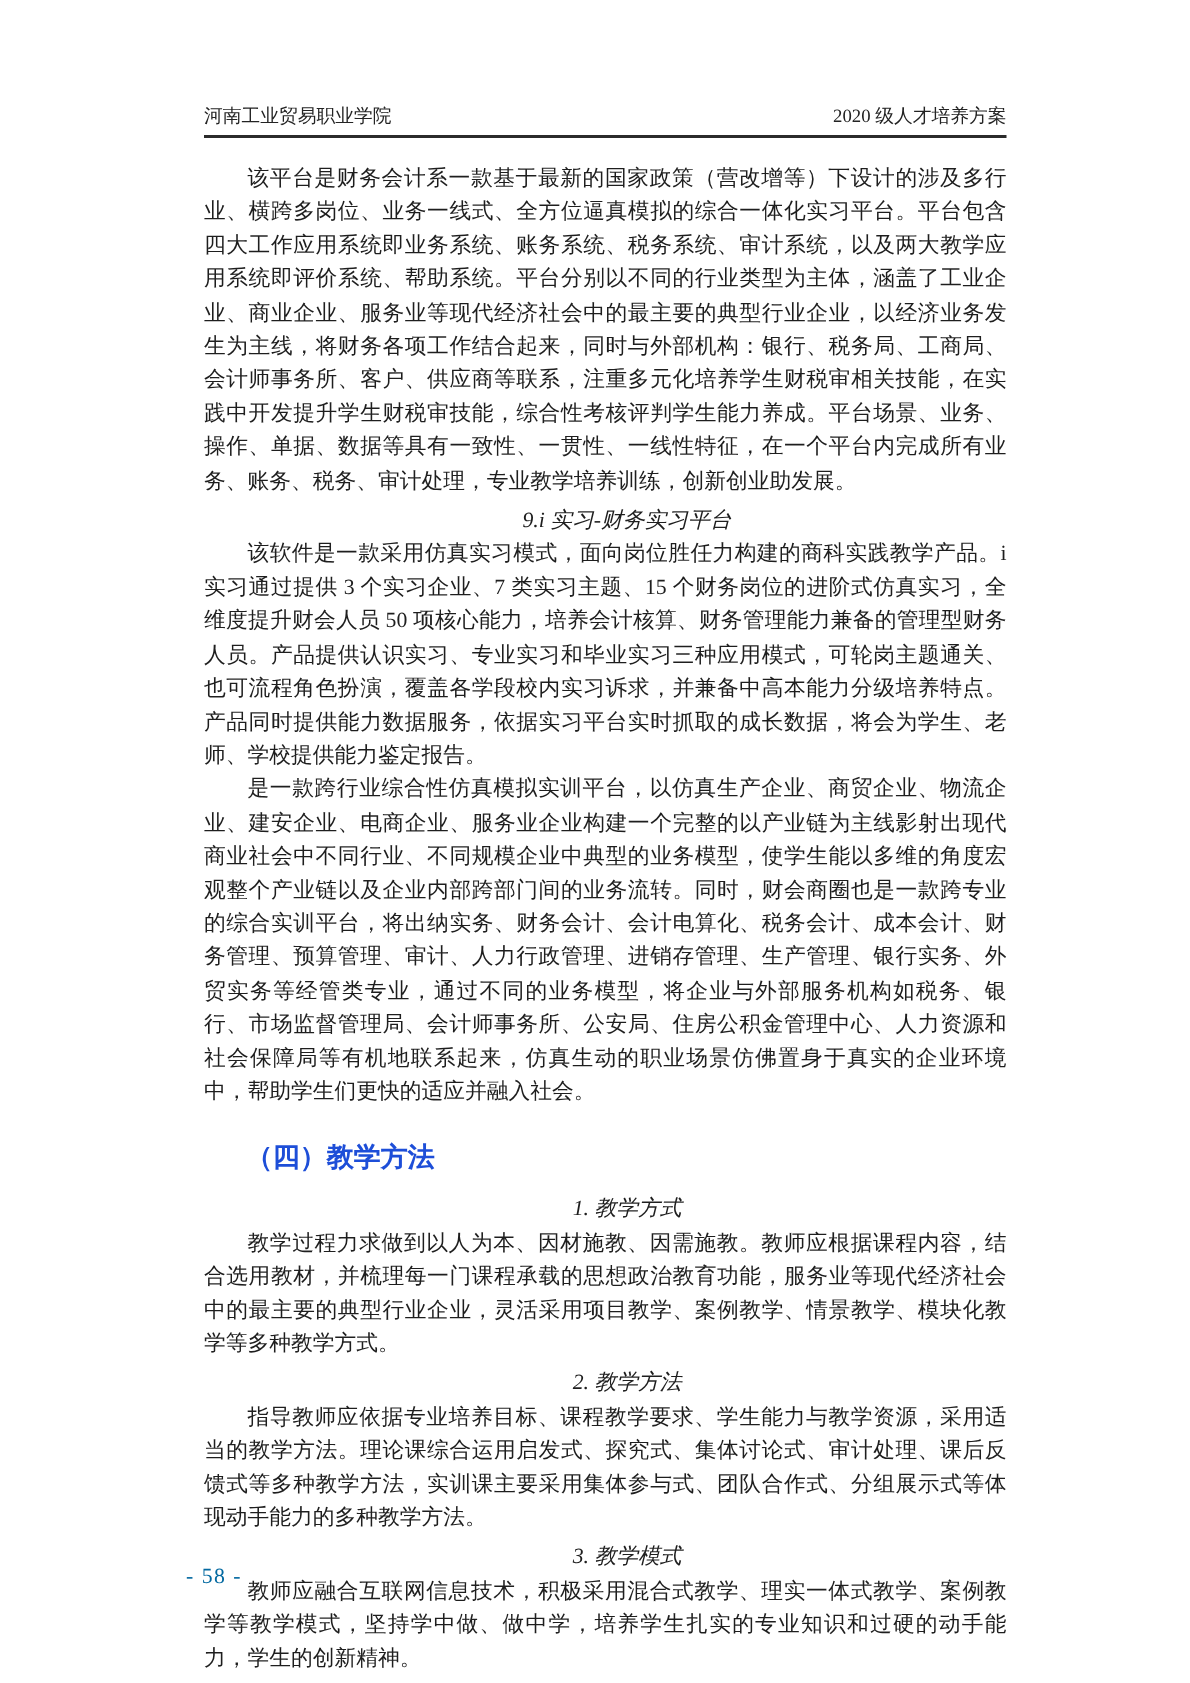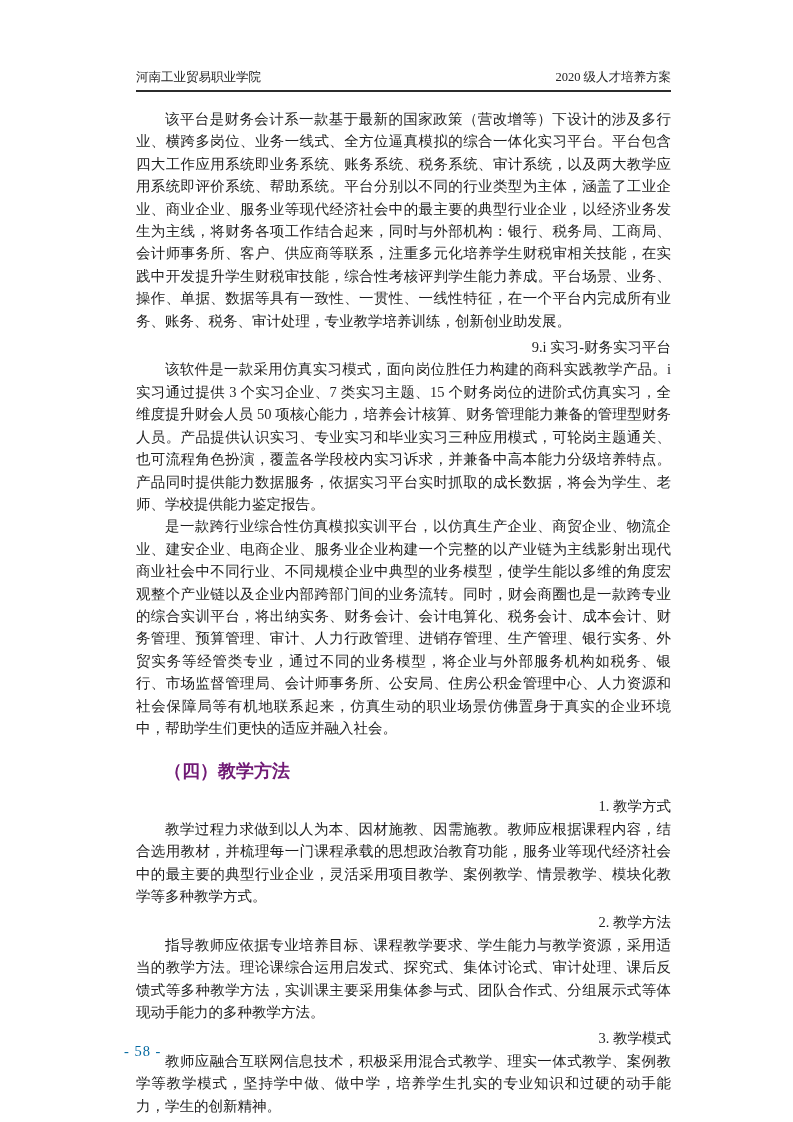--- a/index.html
+++ b/index.html
@@ -33,29 +33,30 @@
     padding-top: 16px;
     font-size: 14.5px;
     line-height: 22.4px;
     text-align: justify;
   }
   .content p {
     margin: 0;
     text-indent: 2em;
   }
   .content p.sub {
-    text-align: right;
+    text-align: center;
     margin-top: 4px;
+    font-style: italic;
   }
   h2.section {
     font-family: Liberation Sans, sans-serif;
     font-weight: bold;
     font-size: 18px;
     line-height: 24px;
-    color: #701a75;
+    color: #1d4ed8;
     margin: 20px 0 12px 0;
     text-indent: 1.55em;
   }
   .footer {
     position: absolute;
     left: 75px;
     bottom: 62px;
     font-size: 14.5px;
     color: #0369a1;
     letter-spacing: 1px;

